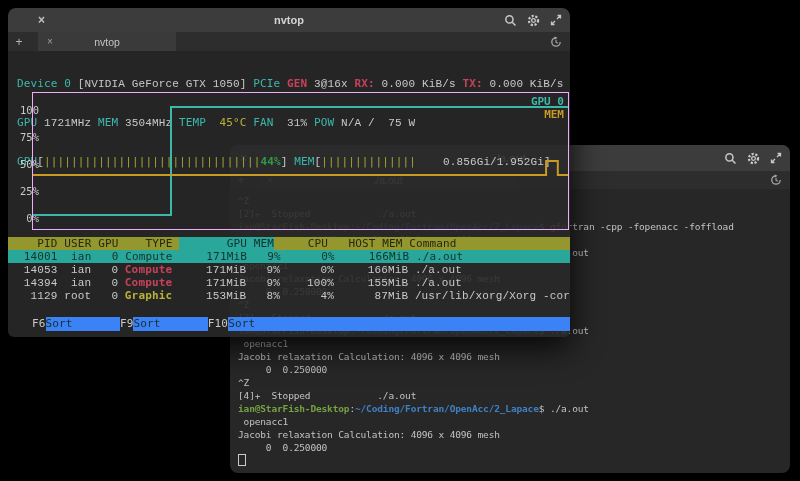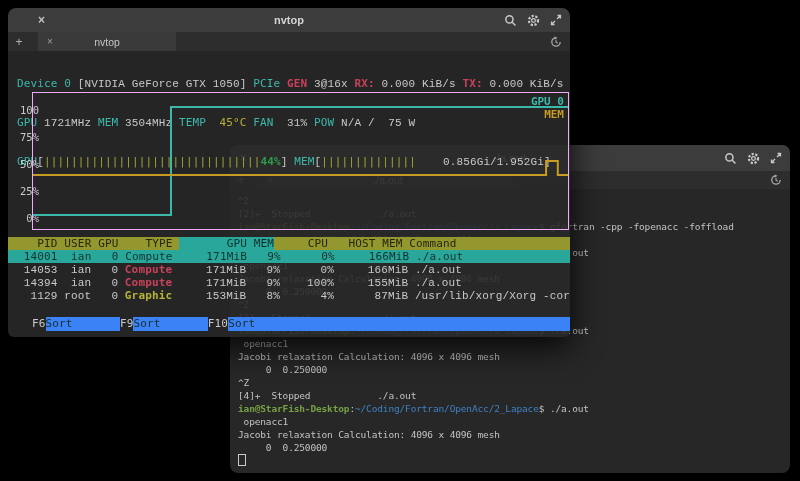--- a/index.html
+++ b/index.html
@@ -36,21 +36,21 @@
   
   .ptable{position:absolute;left:0;top:229px;width:562px;font:11px/13px "DejaVu Sans Mono",monospace;letter-spacing:.14px;color:#c9c9c9;overflow:hidden;}
   .ptable>div{height:13px;white-space:pre;padding-left:9px;overflow:hidden;}
   .hrow{background:#94962e;}
   .sel{background:#2aa79b;color:#123430;}
   .c-t{color:#c9c9c9;font-family:Liberation Mono, monospace;} .c-in{color:inherit;}
   .c-cyan{color:#3cb8ab;} .c-red{color:#c8415a;font-weight:bold;}
   .c-yel{color:#b8b237;font-weight:bold;} .c-temp{color:#b8b237;text-align:right;}
   .c-bars{color:#a3a832;} .c-grn{color:#2e9e49;font-weight:bold;}
   .c-h{color:#26270f;} .c-hsel{background:#2aa79b;color:#11302b;}
-  .c-green{color:#76a143;font-weight:bold;} .c-blue{color:#3f80c4;font-weight:normal;}
+  .c-green{color:#76a143;font-weight:bold;} .c-blue{color:#3f80c4;font-weight:bold;}
   .c-fg{color:#c3c3c3;}
   
   .fkeybar{position:absolute;left:0;top:309px;right:0;height:14px;display:flex;font:11px/14px "DejaVu Sans Mono",monospace;letter-spacing:.14px;white-space:pre;margin-left:24px;}
   .fk{color:#c9c9c9;} .fv{background:#3b82f6;color:#16302c;}
   .fkeybar .fv:last-child{flex:1;}
   
   .bg-lines{position:absolute;left:8px;top:44px;right:0;padding-top:5px;font:9.5px/13px "DejaVu Sans Mono",monospace;letter-spacing:-.15px;color:#c3c3c3;}
   .bg-lines>div{height:13px;white-space:pre;}
   .cursor{display:inline-block;width:6px;height:10px;border:1px solid #c9c9c9;vertical-align:-1px;}
   .icon{display:block;}

